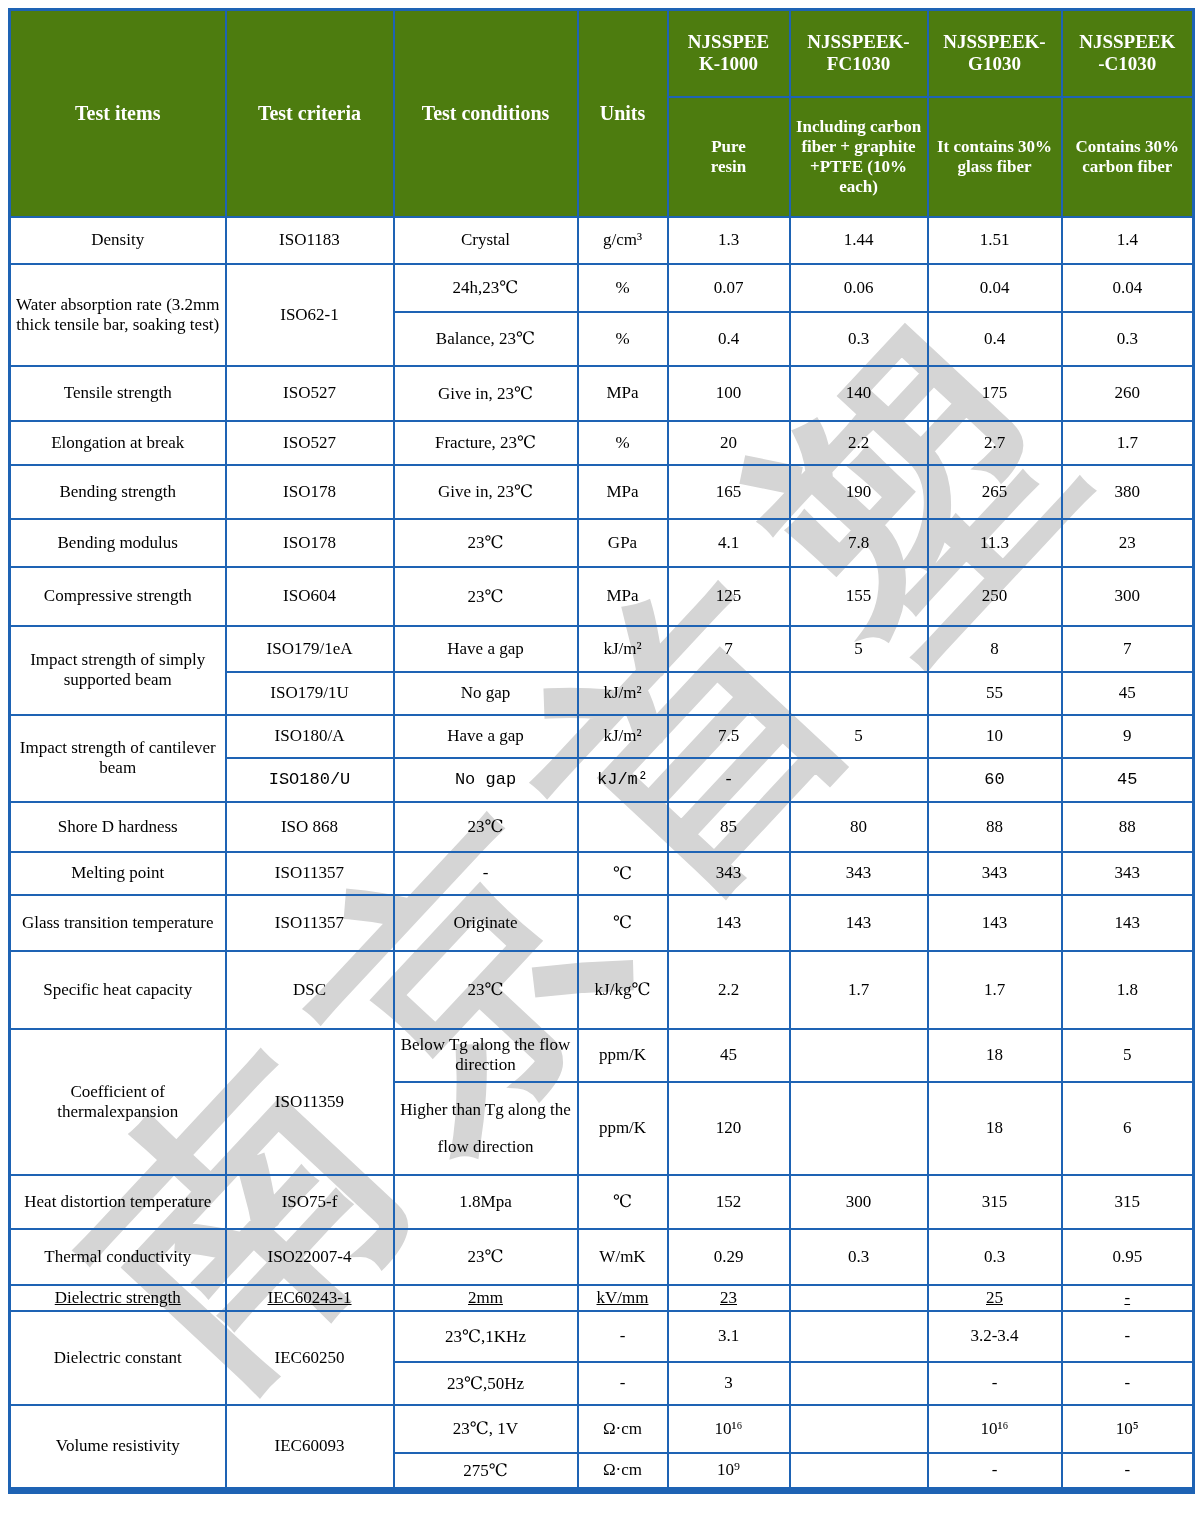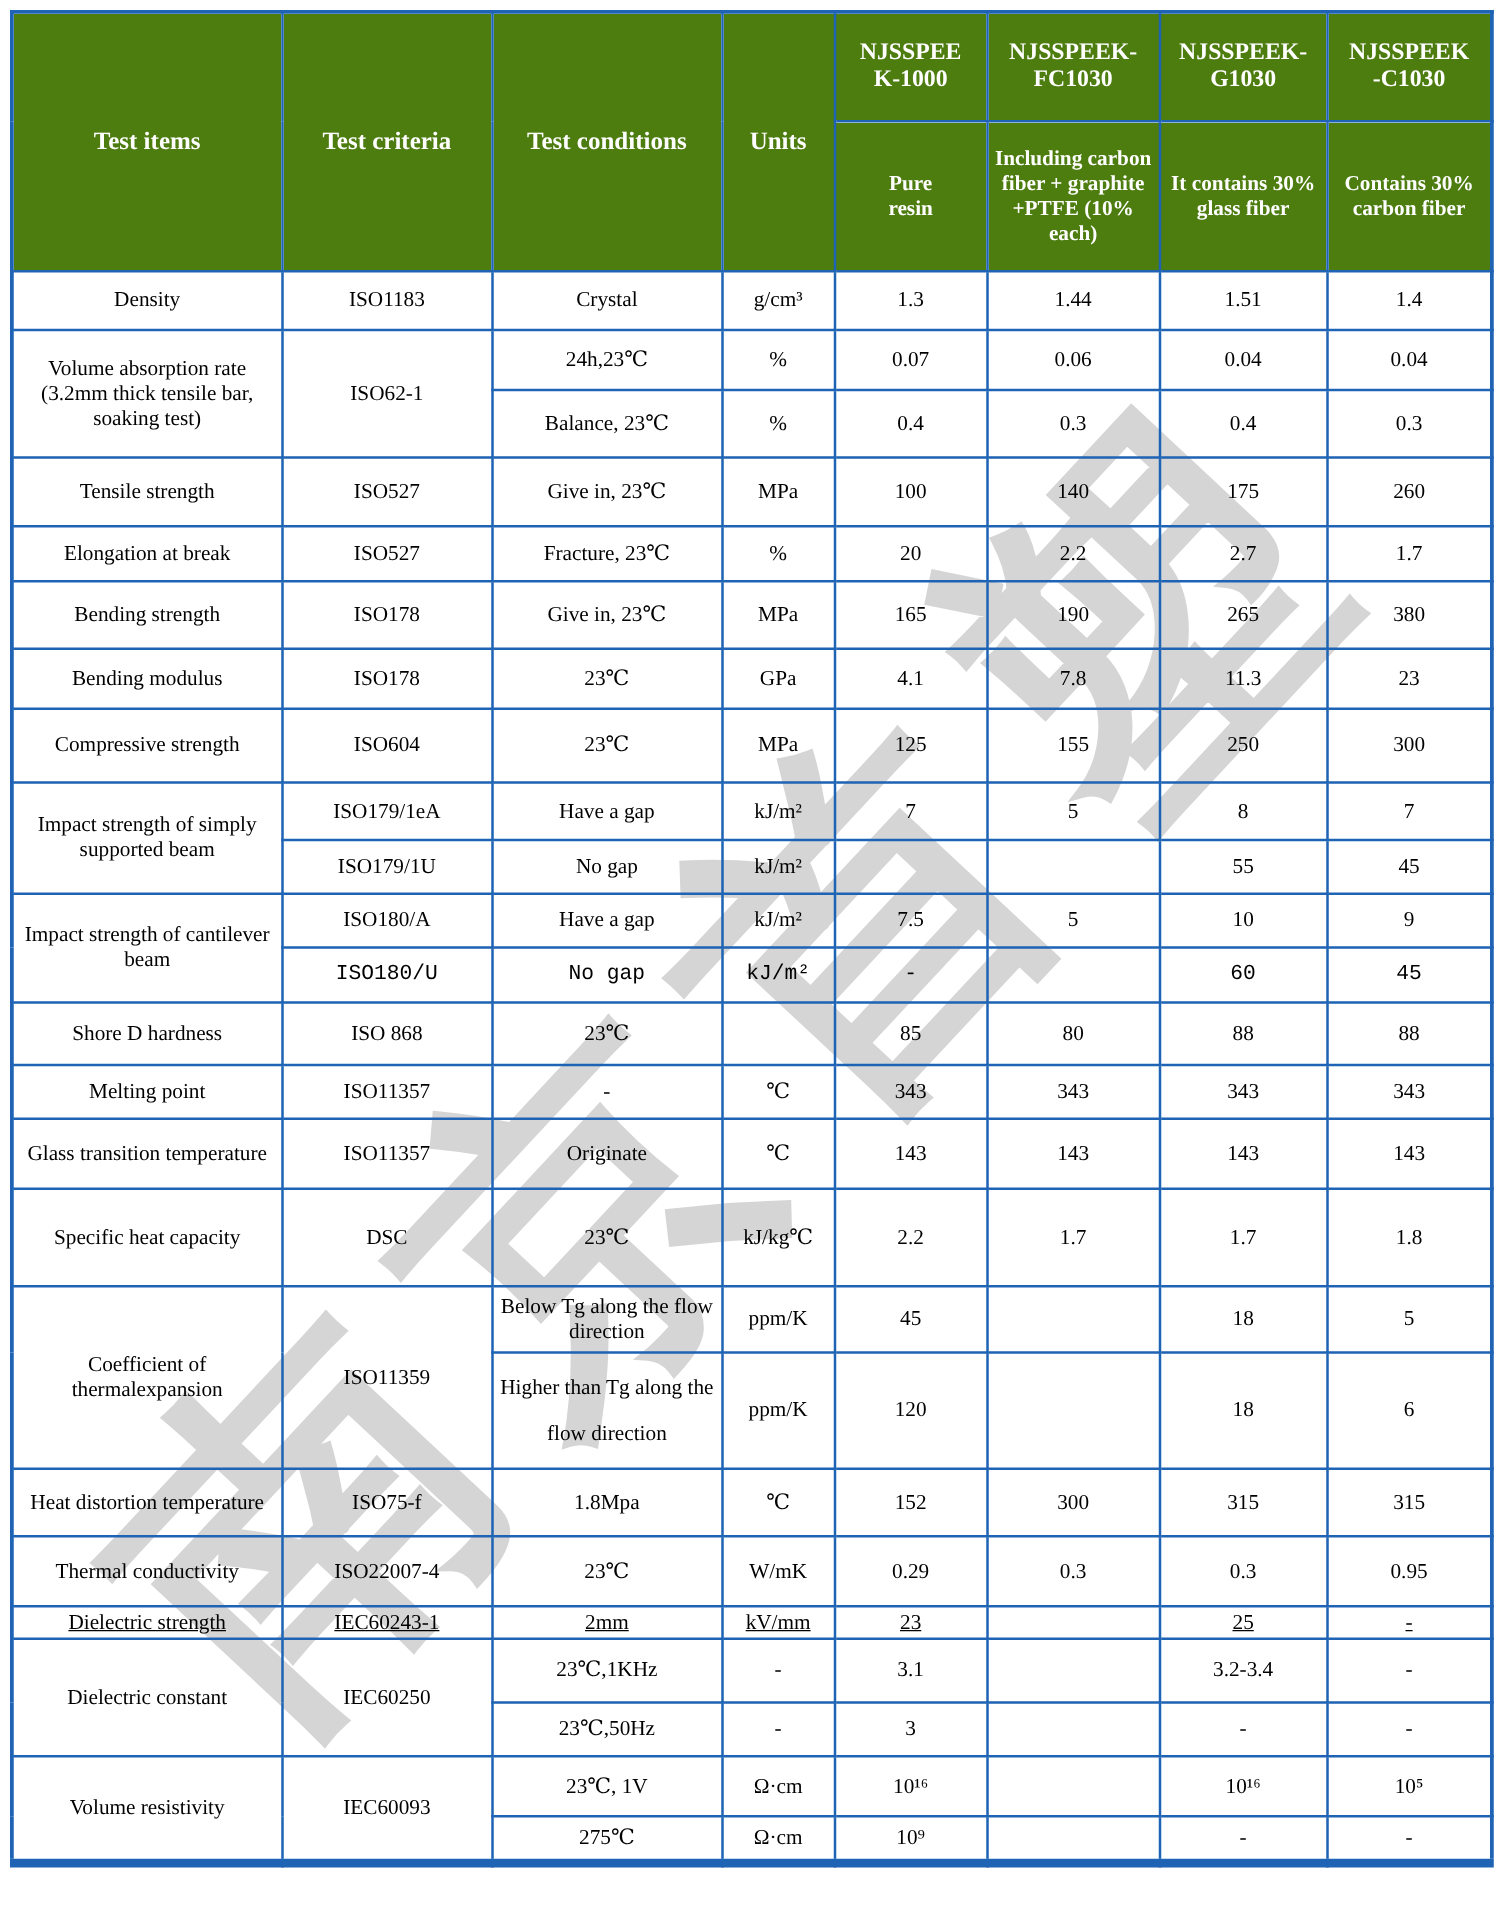--- a/index.html
+++ b/index.html
@@ -69,21 +69,21 @@
           <td class="c-item">Density</td>
           <td class="c-crit">ISO1183</td>
           <td class="c-cond">Crystal</td>
           <td class="c-unit">g/cm³</td>
           <td class="c-val">1.3</td>
           <td class="c-val">1.44</td>
           <td class="c-val">1.51</td>
           <td class="c-val">1.4</td>
         </tr>
         <tr style="height: 48px;">
-          <td rowspan="2" class="c-item">Volume absorption rate (3.2mm thick tensile bar, soaking test)</td>
+          <td rowspan="2" class="c-item">Water absorption rate (3.2mm thick tensile bar, soaking test)</td>
           <td rowspan="2" class="c-crit">ISO62-1</td>
           <td class="c-cond">24h,23℃</td>
           <td class="c-unit">%</td>
           <td class="c-val">0.07</td>
           <td class="c-val">0.06</td>
           <td class="c-val">0.04</td>
           <td class="c-val">0.04</td>
         </tr>
         <tr style="height: 54px;">
           <td class="c-cond">Balance, 23℃</td>

